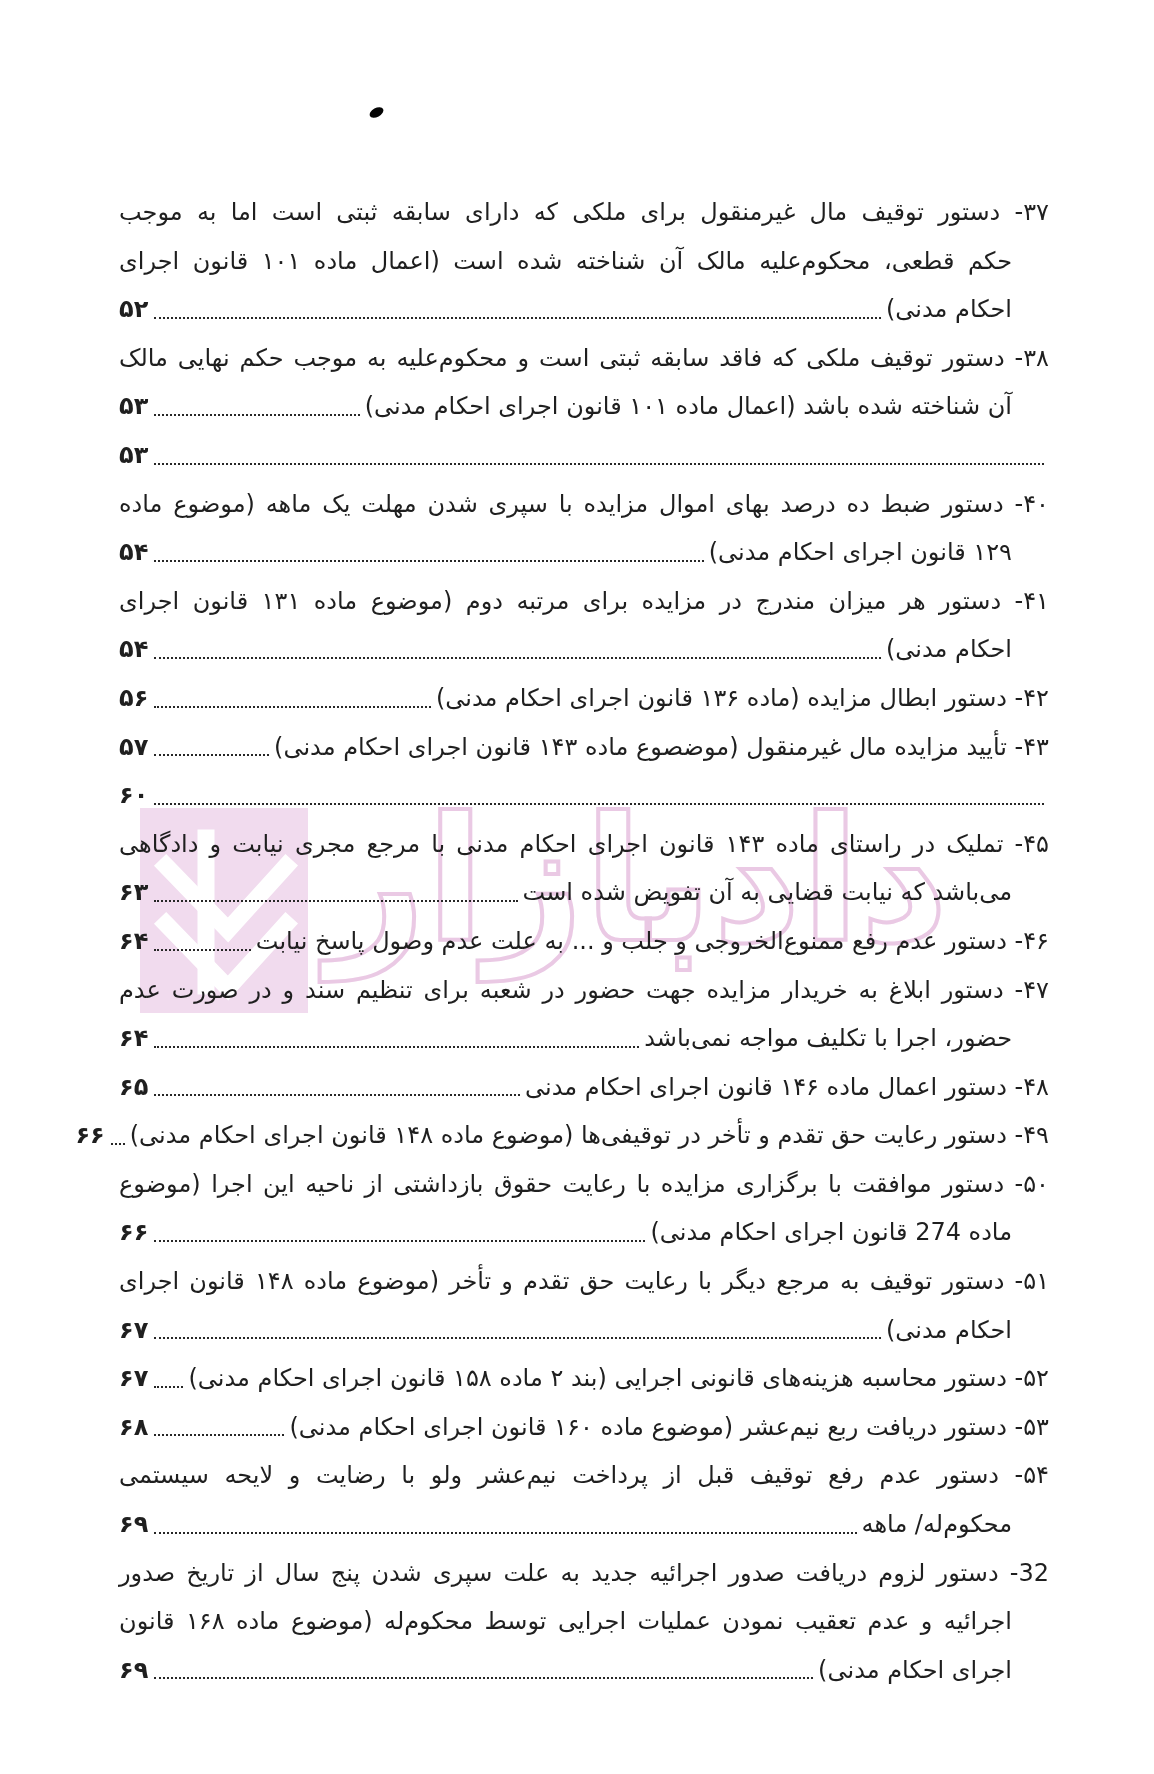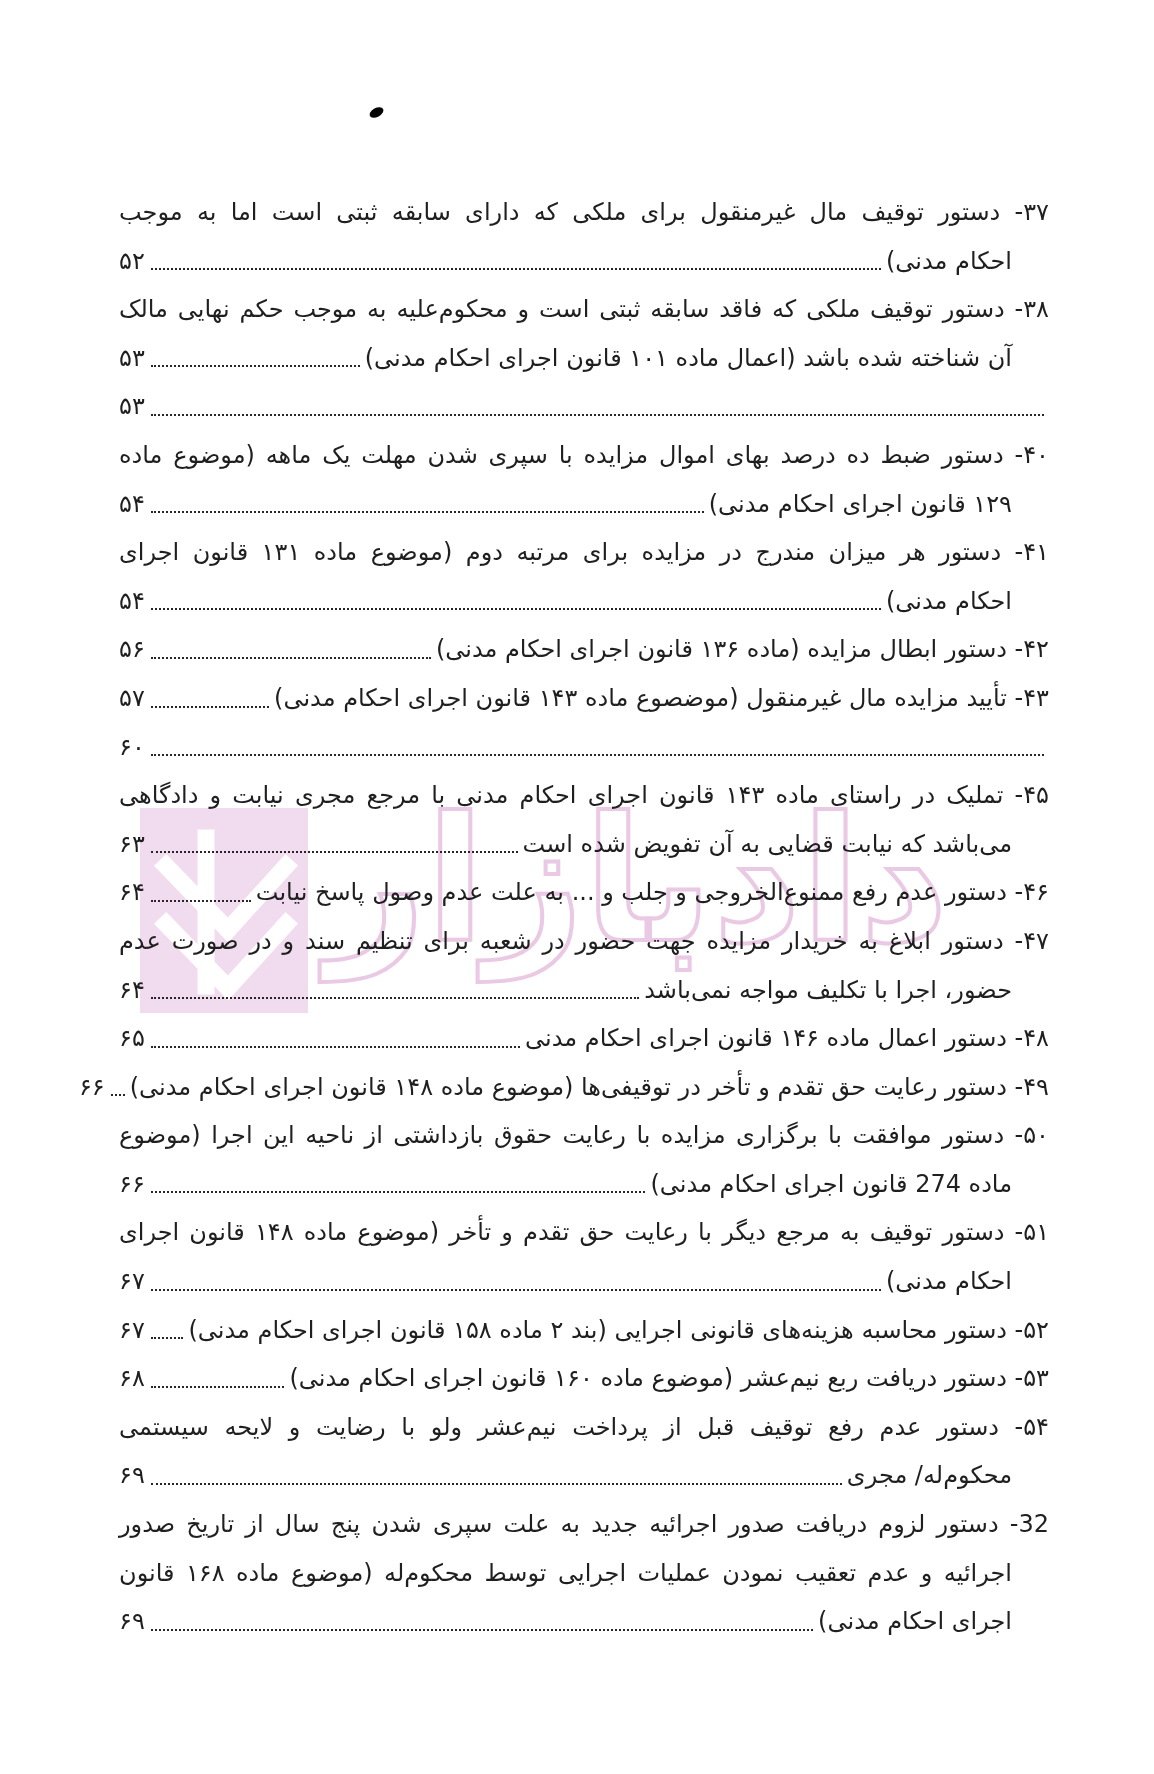--- a/index.html
+++ b/index.html
@@ -44,21 +44,21 @@
     display:flex;
     align-items:flex-end;
   }
   .leader .txt{white-space:nowrap;}
   .leader .dots{
     flex:1;min-width:14px;
     border-bottom:2.5px dotted #262626;
     margin:0 5px 15px 6px;
     height:0;
   }
-  .leader .pg{white-space:nowrap;}
+  .leader .pg{white-space:nowrap;font-weight:bold;}
   
   .ink-dot{
     position:absolute;z-index:2;
     left:369px;top:108px;width:15px;height:9px;
     background:#050505;border-radius:50%;
     transform:rotate(-28deg);
   }
 </style>
 </head>
 <body>
@@ -75,20 +75,21 @@
       </g>
     </svg>
     <div class="wm-text">دادبازار</div>
   </div>
 
   <div class="ink-dot"></div>
 
   <div class="content">
       <div class="entry">
         <div class="line full">۳۷- دستور توقیف مال غیرمنقول برای ملکی که دارای سابقه ثبتی است اما به موجب</div>
+        <div class="line full cont">حکم قطعی، محکوم‌علیه مالک آن شناخته شده است (اعمال ماده ۱۰۱ قانون اجرای</div>
         <div class="line leader cont">
           <span class="txt">احکام مدنی)</span>
           <span class="dots"></span>
           <span class="pg">۵۲</span>
         </div>
       </div>
       <div class="entry">
         <div class="line full">۳۸- دستور توقیف ملکی که فاقد سابقه ثبتی است و محکوم‌علیه به موجب حکم نهایی مالک</div>
         <div class="line leader cont">
           <span class="txt">آن شناخته شده باشد (اعمال ماده ۱۰۱ قانون اجرای احکام مدنی)</span>
@@ -201,21 +202,21 @@
       <div class="entry">
         <div class="line leader">
           <span class="txt">۵۳- دستور دریافت ربع نیم‌عشر (موضوع ماده ۱۶۰ قانون اجرای احکام مدنی)</span>
           <span class="dots"></span>
           <span class="pg">۶۸</span>
         </div>
       </div>
       <div class="entry">
         <div class="line full">۵۴- دستور عدم رفع توقیف قبل از پرداخت نیم‌عشر ولو با رضایت و لایحه سیستمی</div>
         <div class="line leader cont">
-          <span class="txt">محکوم‌له/ مجری</span>
+          <span class="txt">محکوم‌له/ ماهه</span>
           <span class="dots"></span>
           <span class="pg">۶۹</span>
         </div>
       </div>
       <div class="entry">
         <div class="line full">32- دستور لزوم دریافت صدور اجرائیه جدید به علت سپری شدن پنج سال از تاریخ صدور</div>
         <div class="line full cont">اجرائیه و عدم تعقیب نمودن عملیات اجرایی توسط محکوم‌له (موضوع ماده ۱۶۸ قانون</div>
         <div class="line leader cont">
           <span class="txt">اجرای احکام مدنی)</span>
           <span class="dots"></span>

